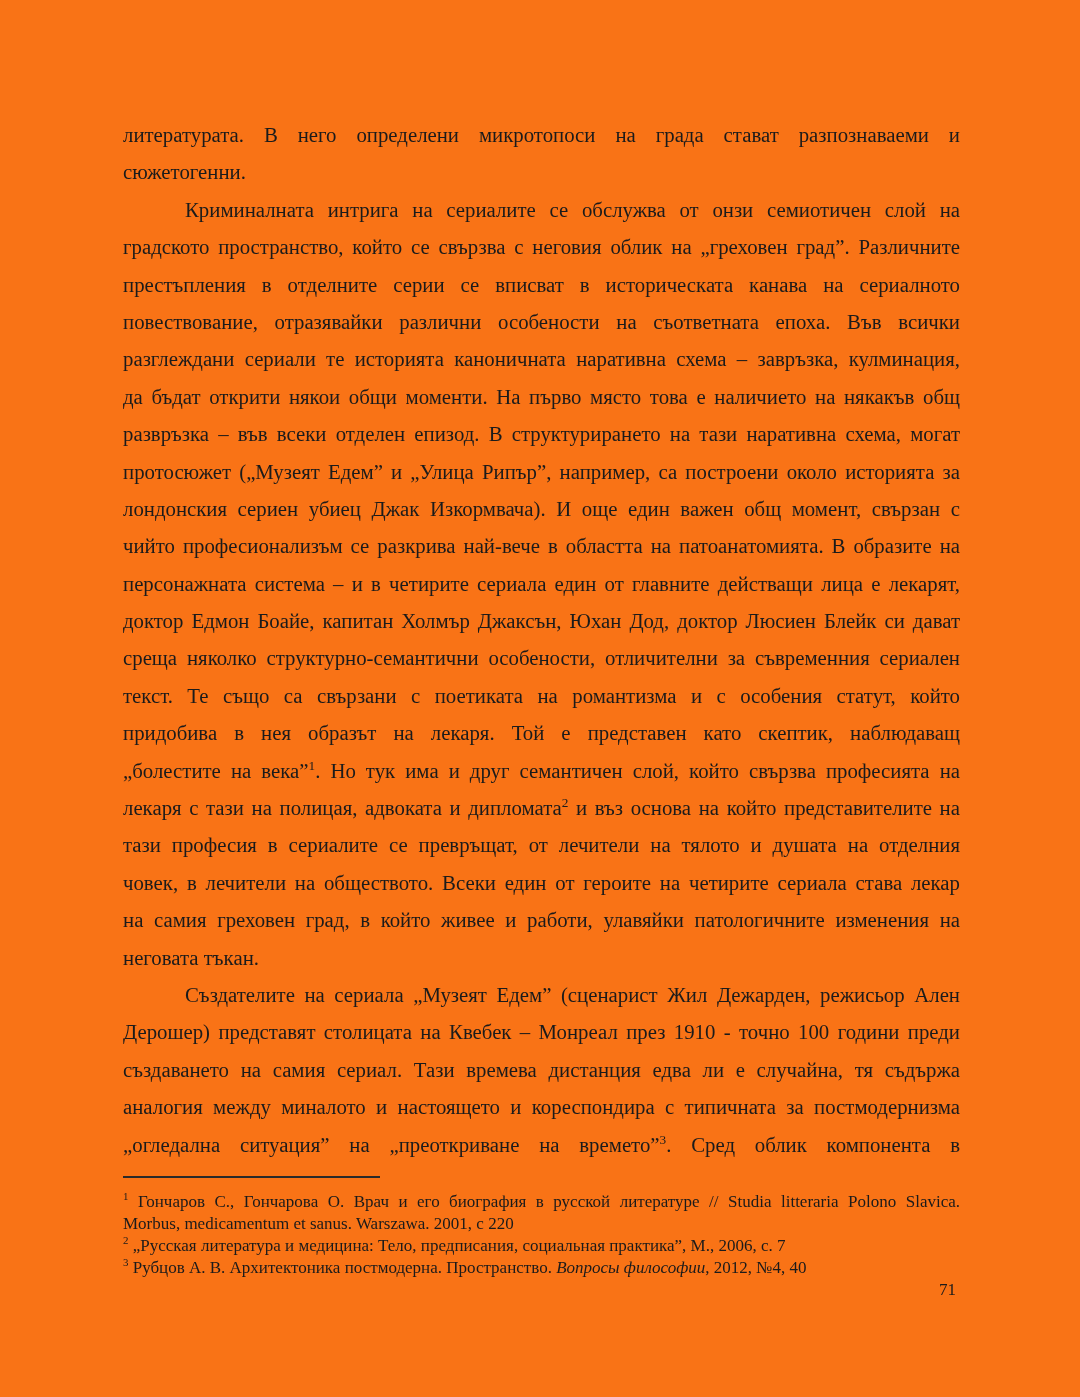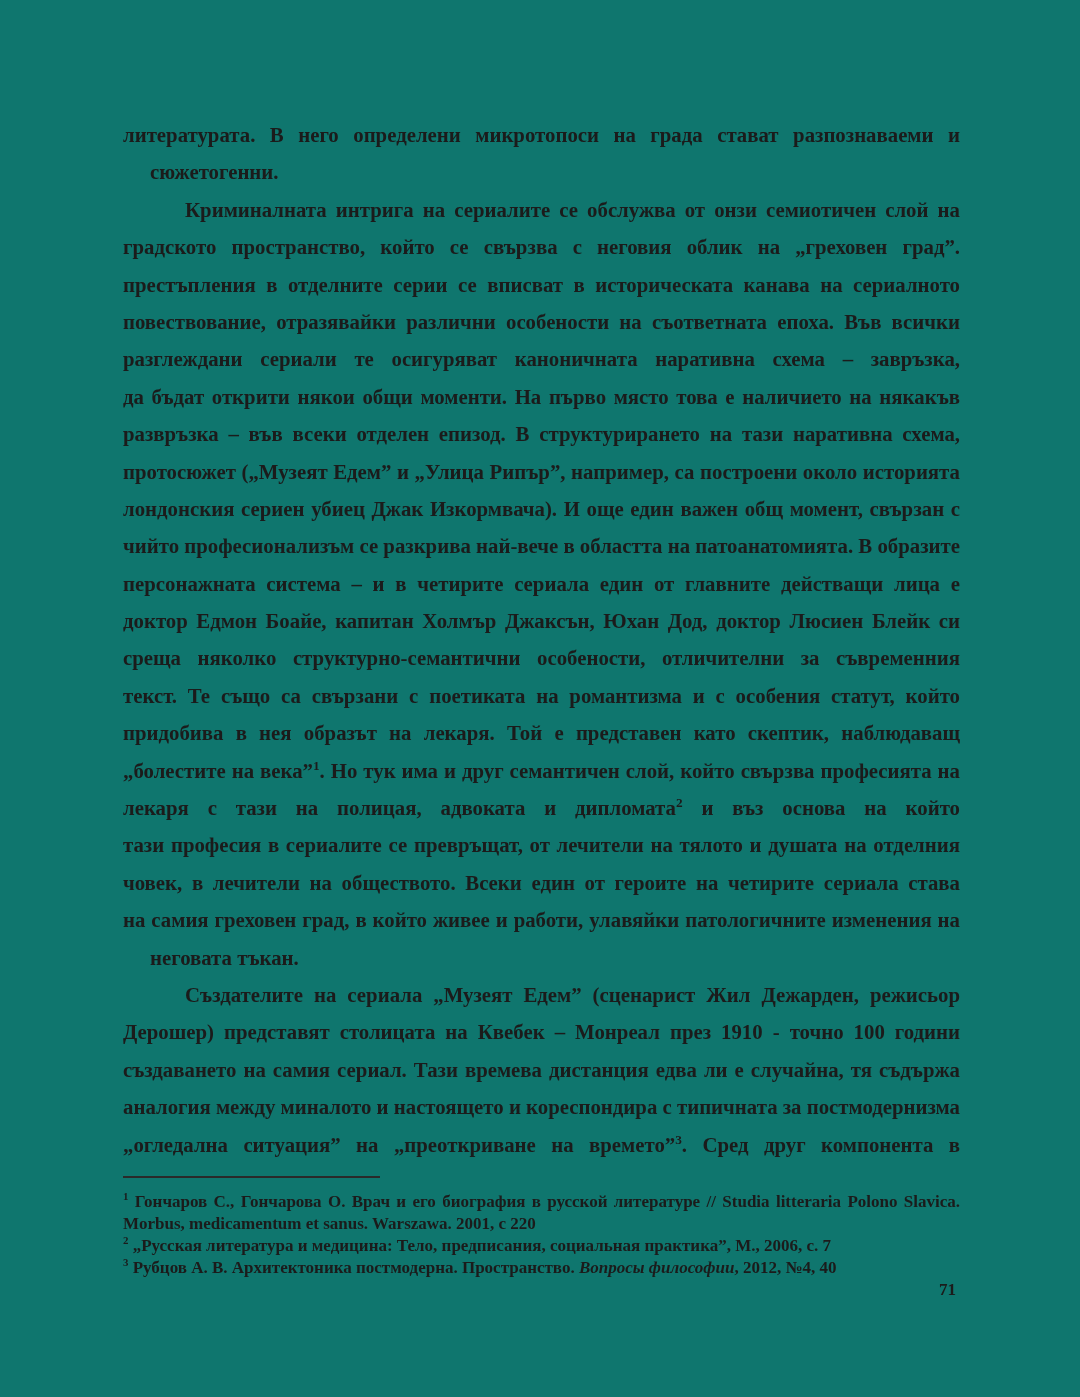--- a/index.html
+++ b/index.html
@@ -4,42 +4,41 @@
 <style>
   html, body {
     margin: 0; padding: 0;
     width: 1080px; height: 1397px;
     background: #ffffff;
     overflow: hidden;
   }
   .page {
     position: relative;
     width: 1080px; height: 1397px;
-    background: #0f766e;
+    background: #f97316;
     font-family: "Liberation Serif", "DejaVu Serif", serif;
     color: #1b1b1b;
-    font-weight: bold;
   }
   .text-block {
     position: absolute;
     left: 123px; top: 116px;
     width: 837px;
   }
   .paragraph { margin: 0; }
   .line {
     font-size: 20.8px;
     line-height: 37.4px;
     height: 37.4px;
     overflow: hidden;
     text-align: justify;
     text-align-last: justify;
     white-space: normal;
   }
   .line.indent { padding-left: 62px; }
-  .line.last { text-align-last: left; margin-left: 27px; }
+  .line.last { text-align-last: left; }
   .sup {
     vertical-align: super;
     font-size: 64%;
     line-height: 0;
   }
   .it { font-style: italic; }
   .footnote-sep {
     position: absolute;
     left: 123px; top: 1176px;
     width: 257px; height: 0;
@@ -74,21 +73,21 @@
   <div class="text-block">
       <div class="paragraph">
         <div class="line"><span>литературата. В него определени микротопоси на града стават разпознаваеми и</span></div>
         <div class="line last"><span>сюжетогенни.</span></div>
       </div>
       <div class="paragraph">
         <div class="line indent"><span>Криминалната интрига на сериалите се обслужва от онзи семиотичен слой на</span></div>
         <div class="line"><span>градското пространство, който се свързва с неговия облик на „греховен град”. Различните</span></div>
         <div class="line"><span>престъпления в отделните серии се вписват в историческата канава на сериалното</span></div>
         <div class="line"><span>повествование, отразявайки различни особености на съответната епоха. Във всички</span></div>
-        <div class="line"><span>разглеждани сериали те осигуряват каноничната наративна схема – завръзка, кулминация,</span></div>
+        <div class="line"><span>разглеждани сериали те историята каноничната наративна схема – завръзка, кулминация,</span></div>
         <div class="line"><span>да бъдат открити някои общи моменти. На първо място това е наличието на някакъв общ</span></div>
         <div class="line"><span>развръзка – във всеки отделен епизод. В структурирането на тази наративна схема, могат</span></div>
         <div class="line"><span>протосюжет („Музеят Едем” и „Улица Рипър”, например, са построени около историята за</span></div>
         <div class="line"><span>лондонския сериен убиец Джак Изкормвача). И още един важен общ момент, свързан с</span></div>
         <div class="line"><span>чийто професионализъм се разкрива най-вече в областта на патоанатомията. В образите на</span></div>
         <div class="line"><span>персонажната система – и в четирите сериала един от главните действащи лица е лекарят,</span></div>
         <div class="line"><span>доктор Едмон Боайе, капитан Холмър Джаксън, Юхан Дод, доктор Люсиен Блейк си дават</span></div>
         <div class="line"><span>среща няколко структурно-семантични особености, отличителни за съвременния сериален</span></div>
         <div class="line"><span>текст. Те също са свързани с поетиката на романтизма и с особения статут, който</span></div>
         <div class="line"><span>придобива в нея образът на лекаря. Той е представен като скептик, наблюдаващ</span></div>
@@ -97,21 +96,21 @@
         <div class="line"><span>тази професия в сериалите се превръщат, от лечители на тялото и душата на отделния</span></div>
         <div class="line"><span>човек, в лечители на обществото. Всеки един от героите на четирите сериала става лекар</span></div>
         <div class="line"><span>на самия греховен град, в който живее и работи, улавяйки патологичните изменения на</span></div>
         <div class="line last"><span>неговата тъкан.</span></div>
       </div>
       <div class="paragraph">
         <div class="line indent"><span>Създателите на сериала „Музеят Едем” (сценарист Жил Дежарден, режисьор Ален</span></div>
         <div class="line"><span>Дерошер) представят столицата на Квебек – Монреал през 1910 - точно 100 години преди</span></div>
         <div class="line"><span>създаването на самия сериал. Тази времева дистанция едва ли е случайна, тя съдържа</span></div>
         <div class="line"><span>аналогия между миналото и настоящето и кореспондира с типичната за постмодернизма</span></div>
-        <div class="line"><span>„огледална ситуация” на „преоткриване на времето”</span><span class="sup">3</span><span>. Сред друг компонента в</span></div>
+        <div class="line"><span>„огледална ситуация” на „преоткриване на времето”</span><span class="sup">3</span><span>. Сред облик компонента в</span></div>
       </div>
     </div>
   <div class="footnote-sep"></div>
   <div class="footnotes">
       <div>
         <div class="fn-line j"><span class="sup">1</span><span> Гончаров С., Гончарова О. Врач и его биография в русской литературе // Studia litteraria Polono Slavica.</span></div>
         <div class="fn-line"><span>Morbus, medicamentum et sanus. Warszawa. 2001, с 220</span></div>
       </div>
       <div>
         <div class="fn-line"><span class="sup">2</span><span> „Русская литература и медицина: Тело, предписания, социальная практика”, М., 2006, с. 7</span></div>

